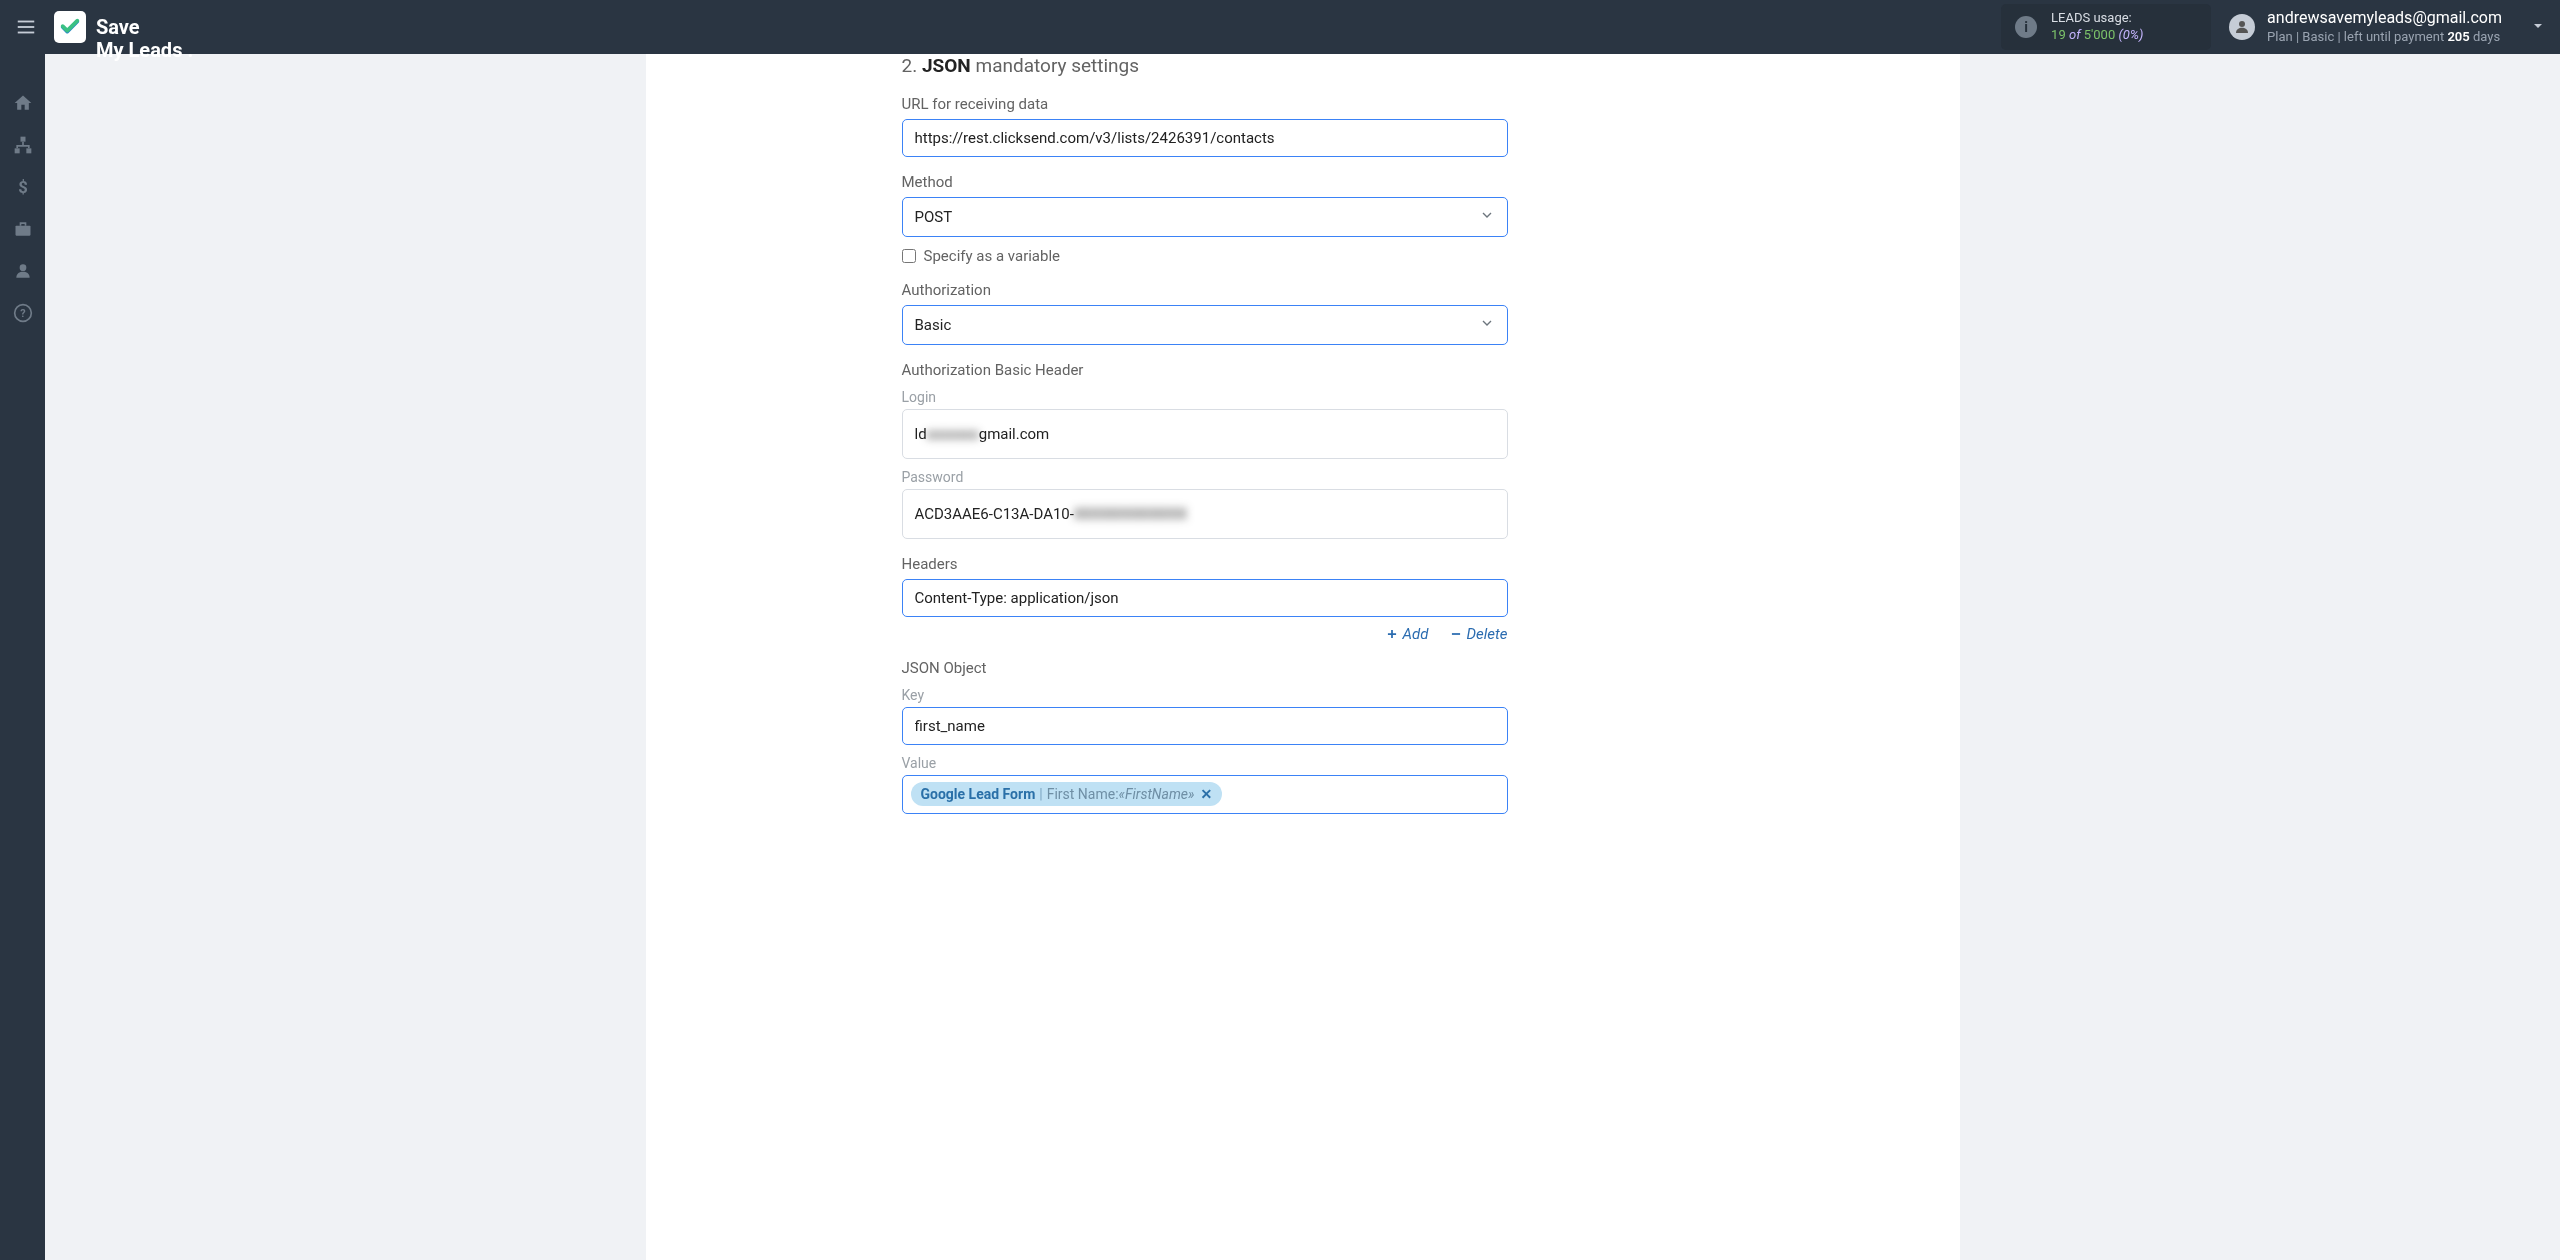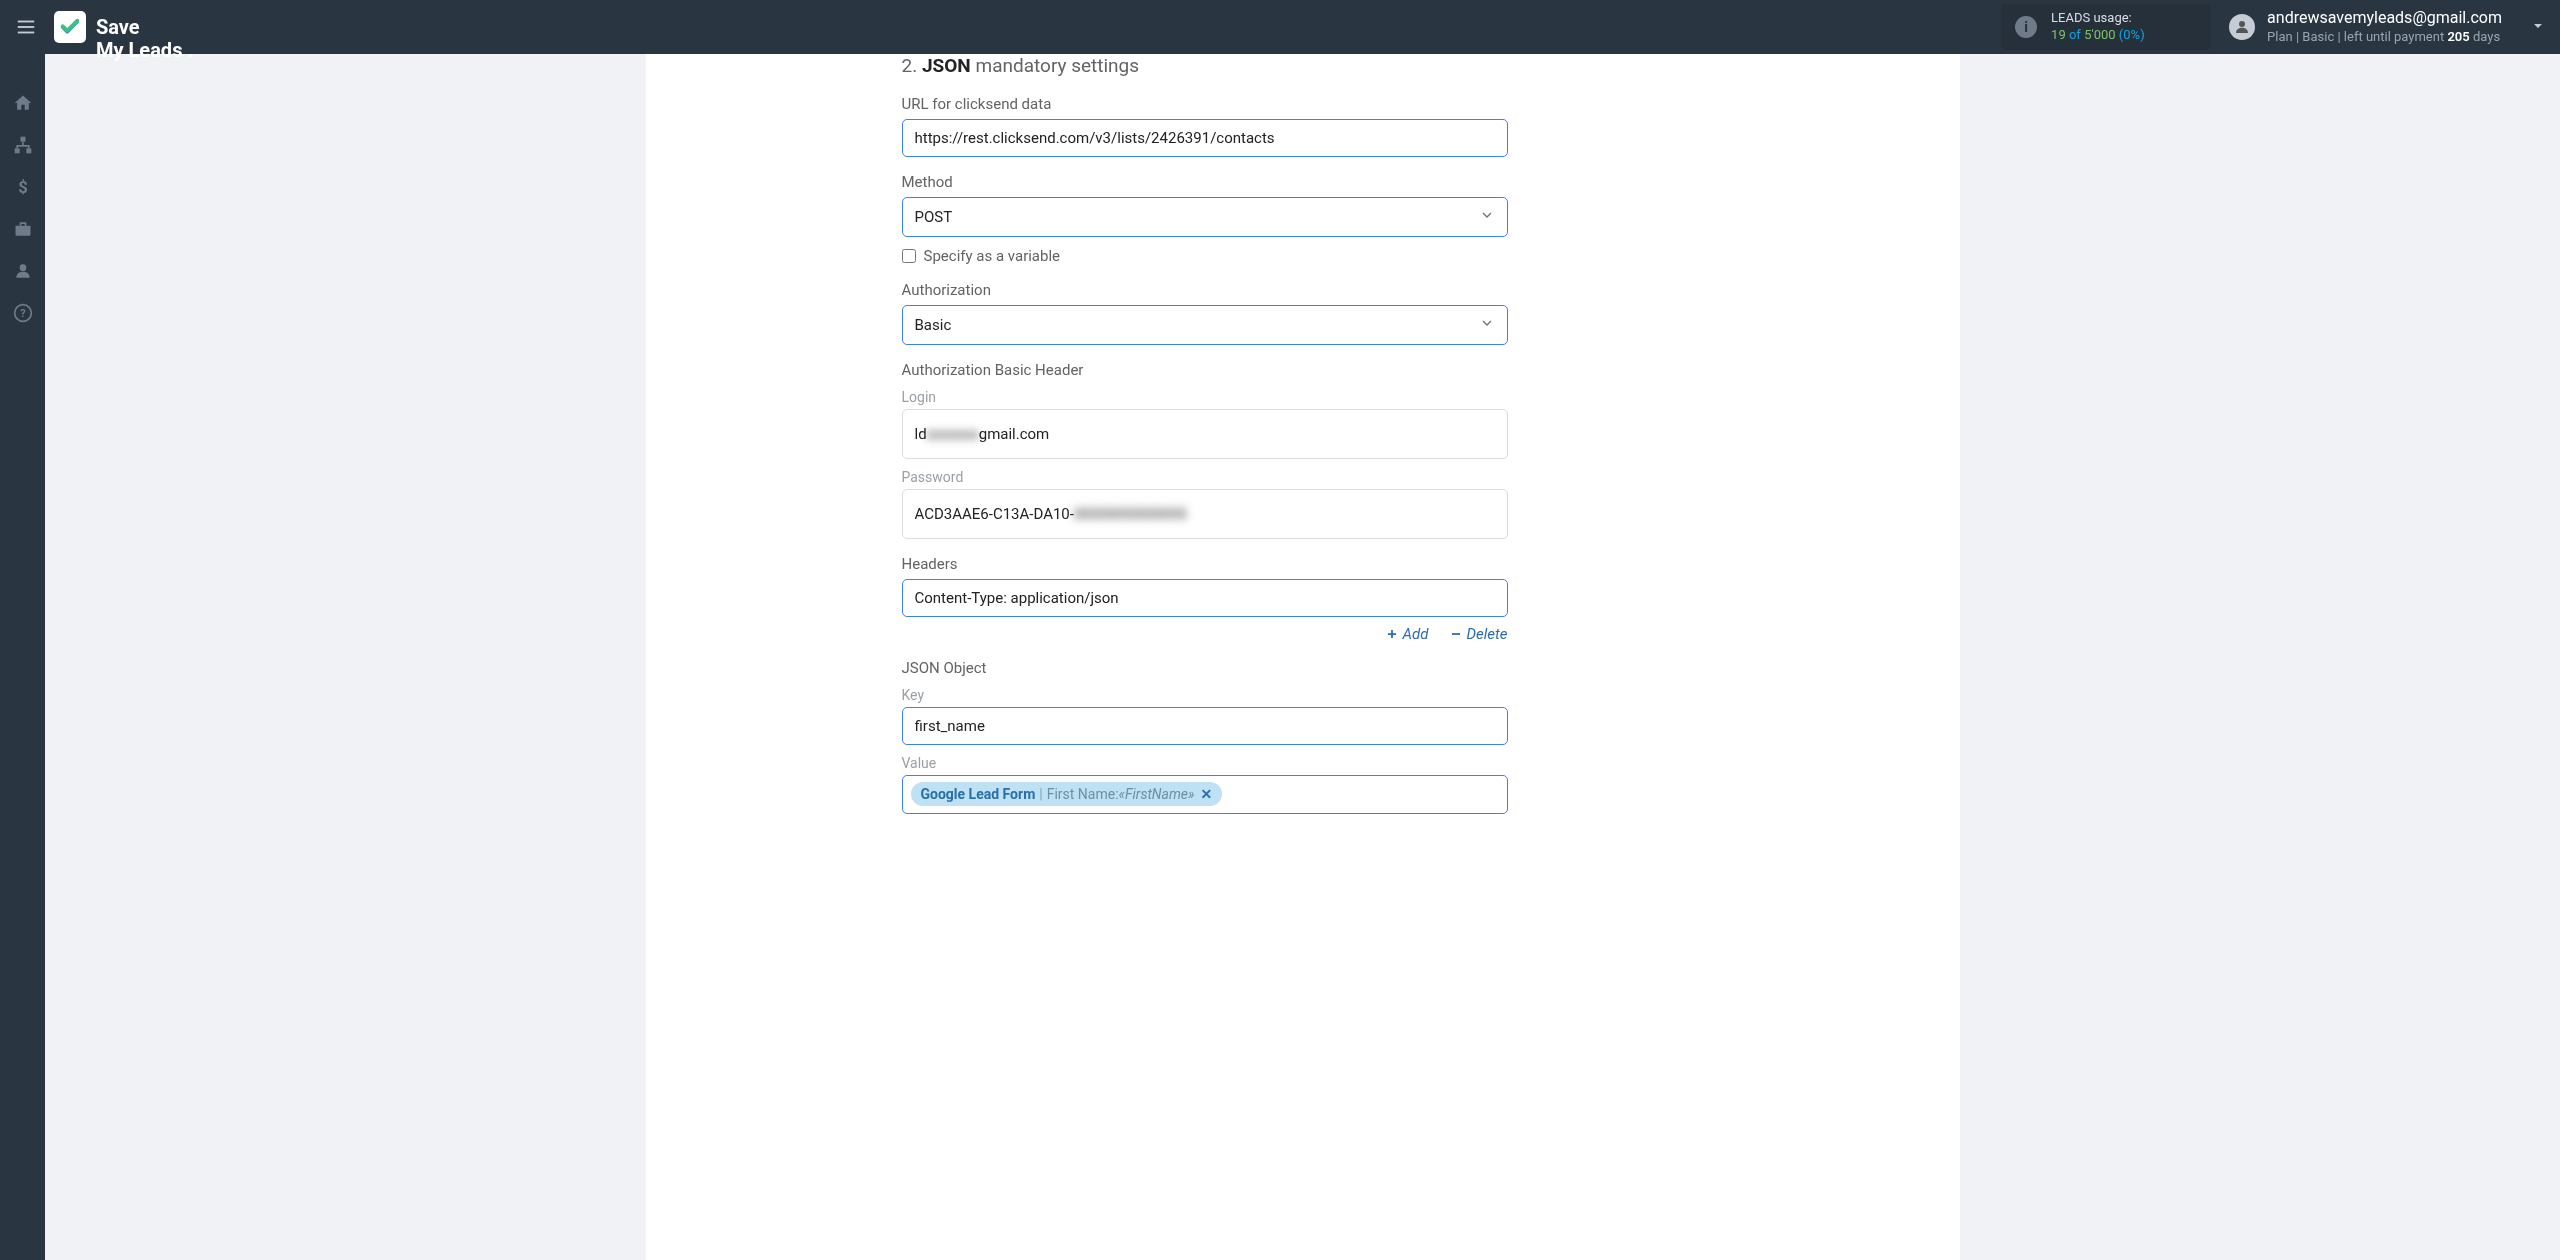--- a/index.html
+++ b/index.html
@@ -52,21 +52,21 @@
       background: #6f7b88;
       border-radius: 50%;
       color: #26303b;
       font-weight: 700;
       font-size: 14px;
       display: flex; align-items: center; justify-content: center;
       margin-right: 14px;
     }
     .usage-lines { color: #d9dee5; font-size: 13px; line-height: 1.3; }
     .usage-lines .green { color: #7cc36a; }
-    .usage-lines .muted { color: #0ea5e9; }
+    .usage-lines .muted { color: #c4b5fd; font-style: italic; }
     .account-box {
       display: flex; align-items: center;
     }
     .avatar {
       width: 26px; height: 26px;
       background: #c5ccd6;
       border-radius: 50%;
       display: flex; align-items: center; justify-content: center;
       margin-right: 12px;
       color: #555;
@@ -290,21 +290,21 @@
 <div class="page-wrap">
   <div class="white-card">
     <div class="form-col">
 
       <div class="section-title">
         <span>2.</span>
         <span class="bold">JSON</span>
         <span> </span><span>mandatory settings</span>
       </div>
 
-      <div class="field-label">URL for clicksend data</div>
+      <div class="field-label">URL for receiving data</div>
       <input class="text-input" value="https://rest.clicksend.com/v3/lists/2426391/contacts" style="">
 
       <div class="field-label">Method</div>
       <div class="select-box">
         <span>POST</span>
         <span class="chev">
           <svg viewBox="0 0 24 24" fill="none" stroke="currentColor" stroke-width="2">
               <path d="M6 9 L12 15 L18 9"></path>
             </svg>
         </span>

